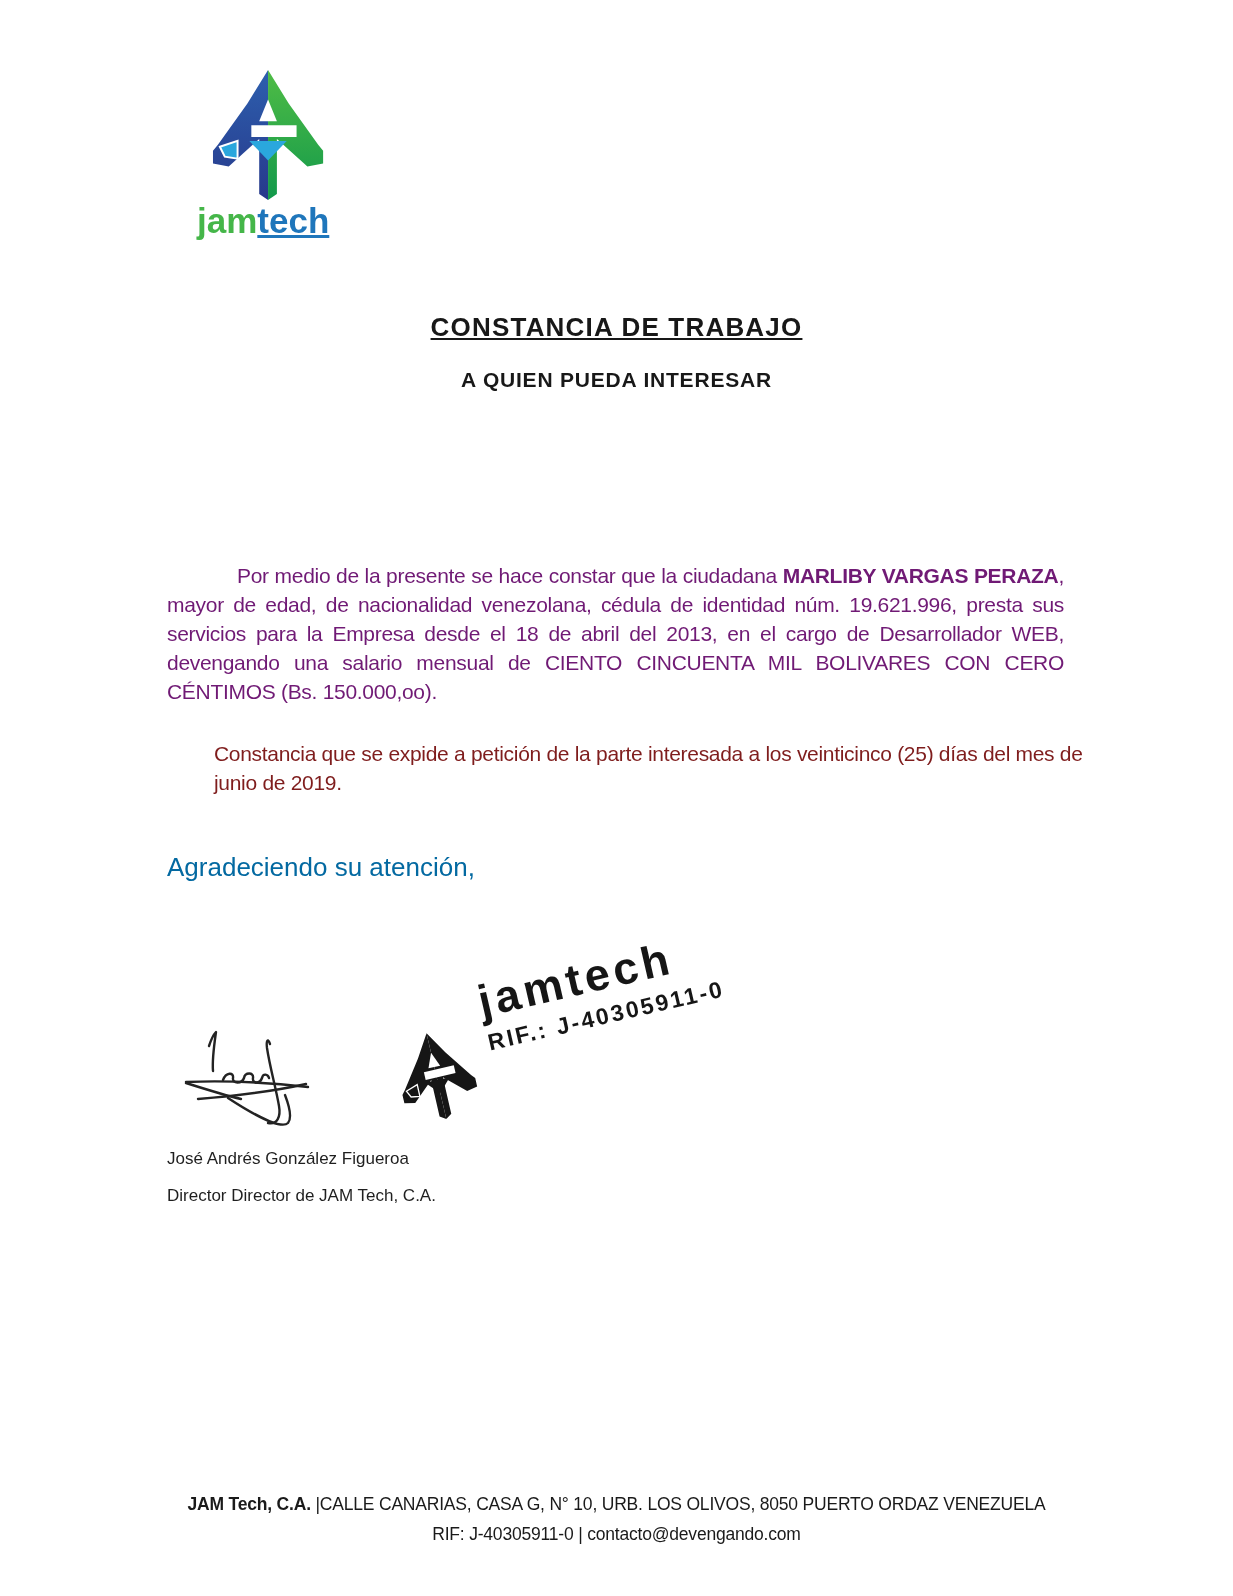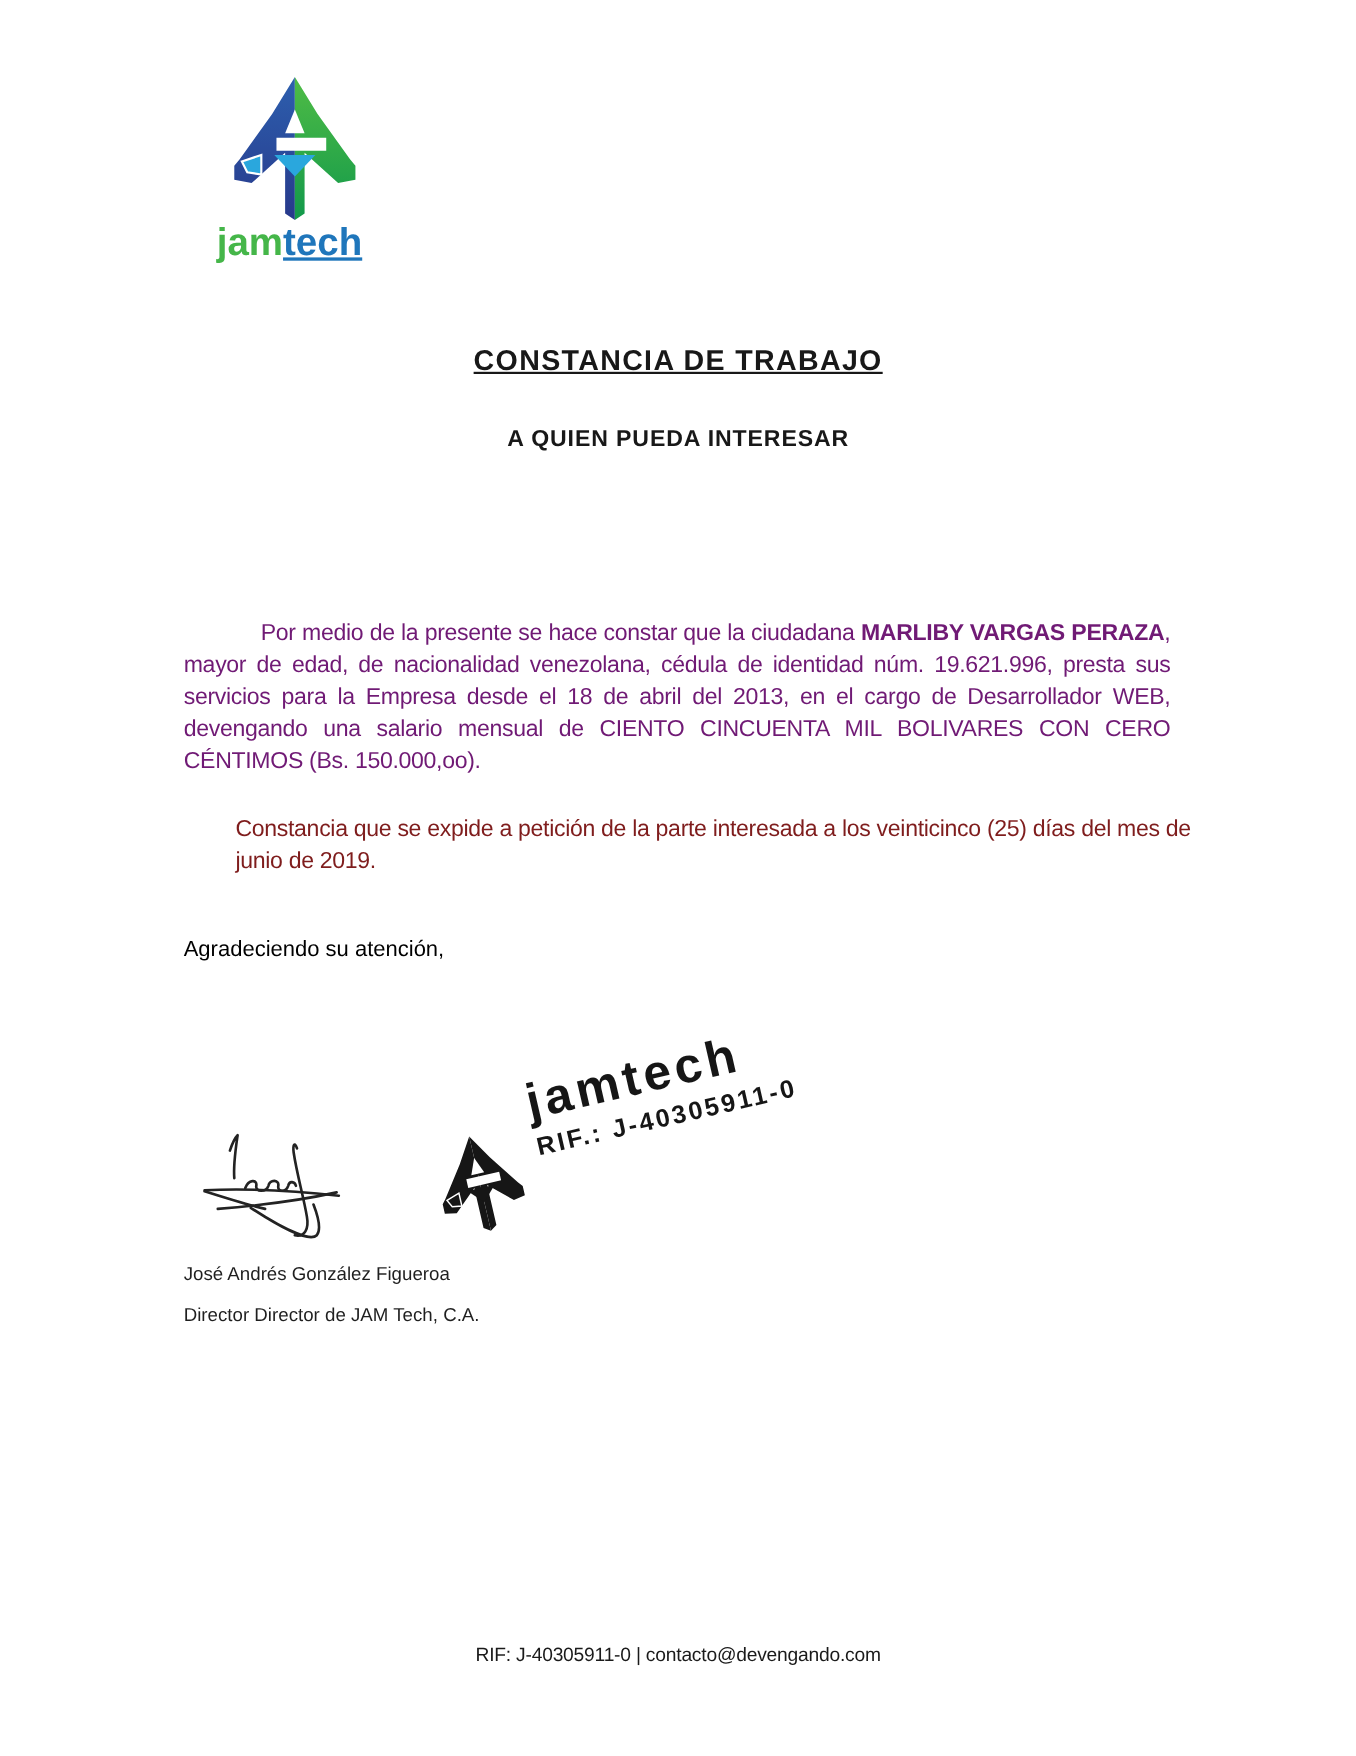--- a/index.html
+++ b/index.html
@@ -13,30 +13,30 @@
   
   .logo-mark { left:212px; top:66px; width:118px; height:138px; }
   .logo-word { left:197px; top:201px; width:140px; font-size:35px; font-weight:700;
                letter-spacing:0px; white-space:nowrap; }
   .logo-word .jam  { color:#45b649; }
   .logo-word .tech { color:#1f76bb;text-decoration:underline; }
 
   
   .doc-title    { left:0; width:1233px; top:312px; text-align:center;
                   font-size:26px; font-weight:700; letter-spacing:1.2px; color:#181818;text-decoration:underline; }
-  .doc-subtitle { left:0; width:1233px; top:387px; text-align:center;
+  .doc-subtitle { left:0; width:1233px; top:368px; text-align:center;
                   font-size:21px; font-weight:700; letter-spacing:0.8px; color:#181818; }
 
   
   .p1 { left:167px; top:561px; width:897px; font-size:21px; line-height:29px;
         text-align:justify; text-indent:70px; letter-spacing:-0.3px; color:#701a75; }
   .p1 b { letter-spacing:-0.3px; }
   .p2 { left:167px; top:739px; width:897px; font-size:21px; line-height:29px;
         letter-spacing:-0.3px; color:#7f1d1d;margin-left:47px; }
-  .closing { left:167px; top:852px; width:600px; font-size:20px; color:#000000; }
+  .closing { left:167px; top:852px; width:600px; font-size:26px; color:#0369a1; }
 
   
   .signature { left:178px; top:996px; width:250px; height:145px; }
   .signature path { fill:none; stroke:#232323; stroke-width:2.4px;
                     stroke-linecap:round; stroke-linejoin:round; }
   .stamp { left:404px; top:980px; width:320px; height:160px;
            transform:rotate(-13deg); transform-origin:40px 120px;
            display:flex; align-items:flex-start; color:#161616; }
   .stamp-mark { width:80px; height:94px; margin-top:48px; flex:none; }
   .stamp-text { margin-left:16px; margin-top:10px; }
@@ -112,16 +112,17 @@
       <div class="stamp-rif">RIF.: J-40305911-0</div>
     </div>
   </div>
 
   <div class="abs signer">
     <div>José Andrés González Figueroa</div>
     <div>Director Director de JAM Tech, C.A.</div>
   </div>
 
   <div class="abs footer">
+    <div><b>JAM Tech, C.A.</b> <span>|CALLE CANARIAS, CASA G, N° 10, URB. LOS OLIVOS, 8050 PUERTO ORDAZ VENEZUELA</span></div>
     <div><span>RIF: J-40305911-0</span> <span>|</span> <span>contacto@devengando.com</span></div>
   </div>
 
 </div>
 
 </body></html>

